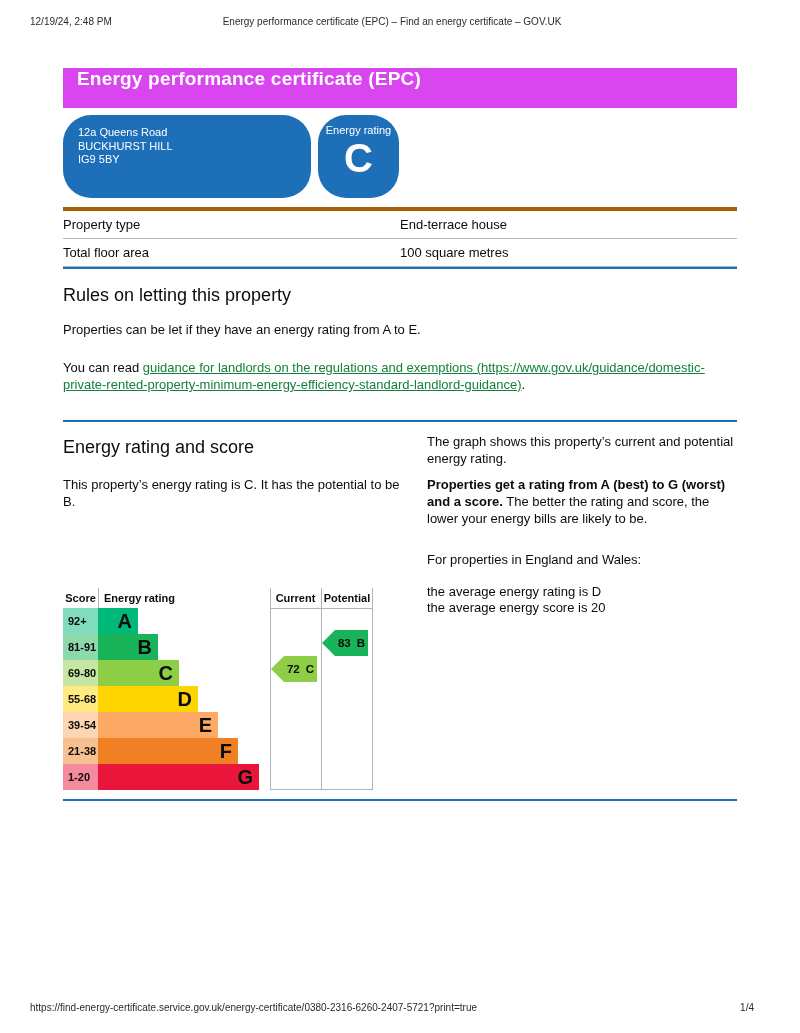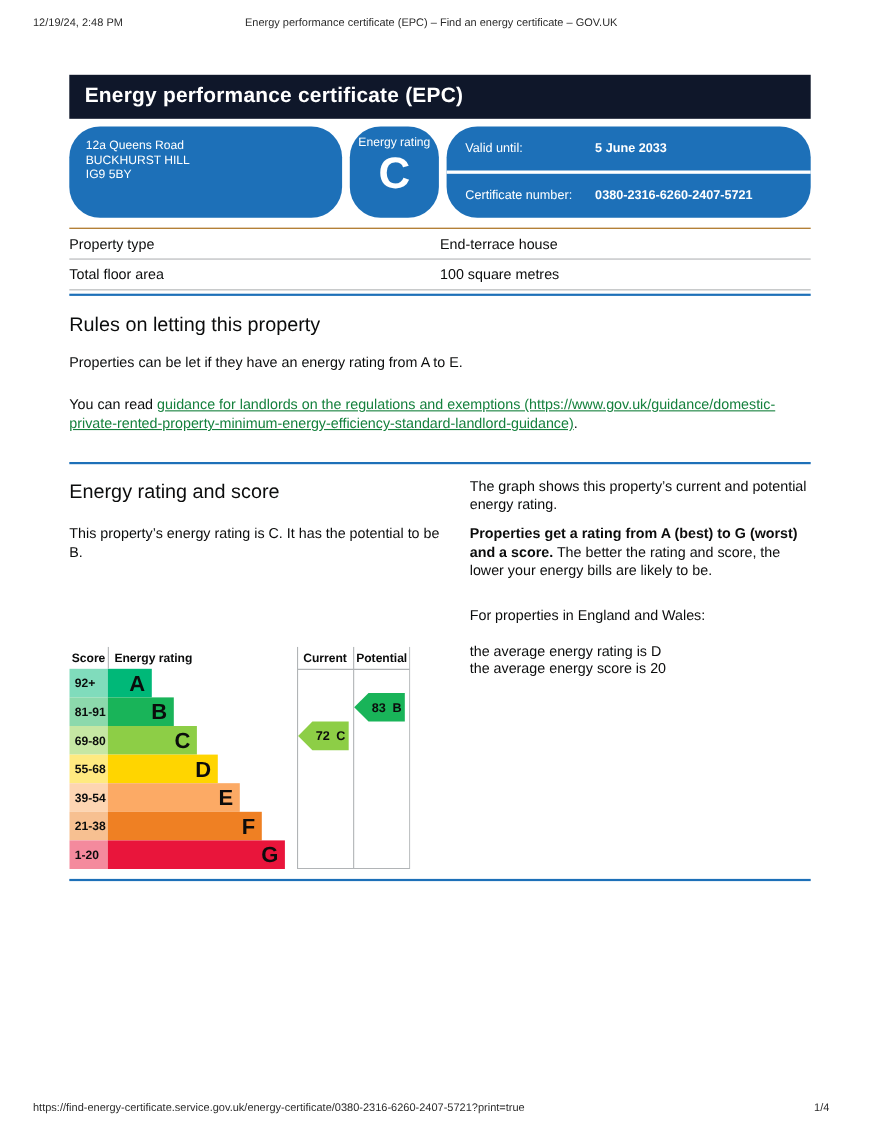--- a/index.html
+++ b/index.html
@@ -9,40 +9,40 @@
   
   .print-hf{position:absolute;left:30px;right:30px;font-size:10px;color:#2b2b2b;}
   .print-header{top:16px;height:14px;}
   .ph-left{position:absolute;left:0;top:0;}
   .ph-center{position:absolute;left:0;right:0;top:0;text-align:center;}
   .print-footer{top:1002px;height:14px;}
   .pf-left{position:absolute;left:0;top:0;}
   .pf-right{position:absolute;right:0;top:0;}
 
   
-  .banner{position:absolute;left:63px;top:68px;width:674px;height:40px;background:#0f172a;color:#fff;display:flex;align-items:center;}
+  .banner{position:absolute;left:63px;top:68px;width:674px;height:40px;background:#d946ef;color:#fff;display:flex;align-items:flex-start;}
   .banner h1{font-size:19px;font-weight:bold;margin:0 0 0 14px;letter-spacing:.2px;}
 
   
   .summary{position:absolute;left:63px;top:115px;width:674px;height:83px;display:flex;gap:7px;}
   .box{background:#1d70b8;color:#fff;box-sizing:border-box;border-radius:28px;}
   .box.address{width:248px;padding:11px 0 0 15px;font-size:11px;line-height:13.5px;}
   .box.rating{width:81px;text-align:center;}
   .rating-label{font-size:11px;margin-top:9px;}
   .rating-value{font-size:40px;font-weight:bold;line-height:42px;margin-top:1px;}
   .box.validity{flex:1;display:flex;flex-direction:column;font-size:11.5px;}
   .vrow{flex:1;position:relative;display:flex;align-items:center;}
   .vrow.first{border-bottom:3px solid #fff;}
   .vlabel{margin-left:17px;}
   .vvalue{position:absolute;left:135px;font-weight:bold;}
 
   
   .prop-table{position:absolute;left:63px;top:207px;width:674px;border-collapse:collapse;font-size:13px;}
   .prop-table td{border-bottom:1px solid #b1b4b6;padding:6px 0 6px 0;}
-  .prop-table tr:first-child td{border-top:1px solid #a16207;}
+  .prop-table tr:first-child td{border-top:4px solid #a16207;}
   .prop-table td.lab{width:50%;}
 
   .rule{position:absolute;left:63px;width:674px;height:2px;background:#1d70b8;}
   #rule1{top:267px;} #rule2{top:420px;} #rule3{top:799px;}
 
   h2{font-size:18px;font-weight:normal;line-height:22px;margin:0;}
   p{font-size:13px;line-height:17px;margin:0;}
   a{color:#15803d;text-decoration:underline;cursor:pointer;}
 
   .letting{position:absolute;left:63px;top:284px;width:674px;}
@@ -77,30 +77,20 @@
 
   <div class="summary">
     <div class="box address">
       <div>12a Queens Road</div>
       <div>BUCKHURST HILL</div>
       <div>IG9 5BY</div>
     </div>
     <div class="box rating">
       <div class="rating-label">Energy rating</div>
       <div class="rating-value">C</div>
-    </div>
-    <div class="box validity">
-      <div class="vrow first">
-        <span class="vlabel">Valid until:</span>
-        <span class="vvalue">5 June 2033</span>
-      </div>
-      <div class="vrow">
-        <span class="vlabel">Certificate number:</span>
-        <span class="vvalue">0380-2316-6260-2407-5721</span>
-      </div>
     </div>
   </div>
 
   <table class="prop-table">
     <tbody>
       <tr>
         <td class="lab">Property type</td>
         <td class="val">End-terrace house</td>
       </tr>
       <tr>

